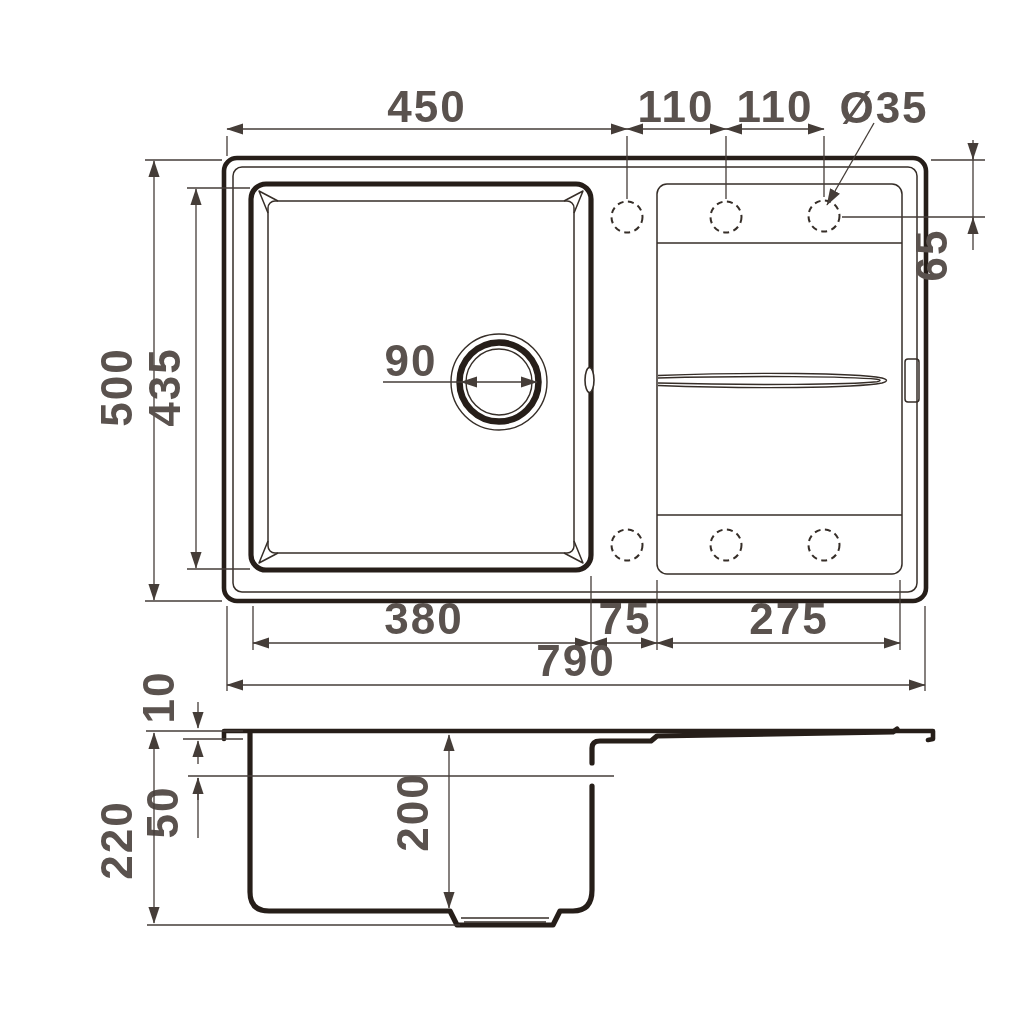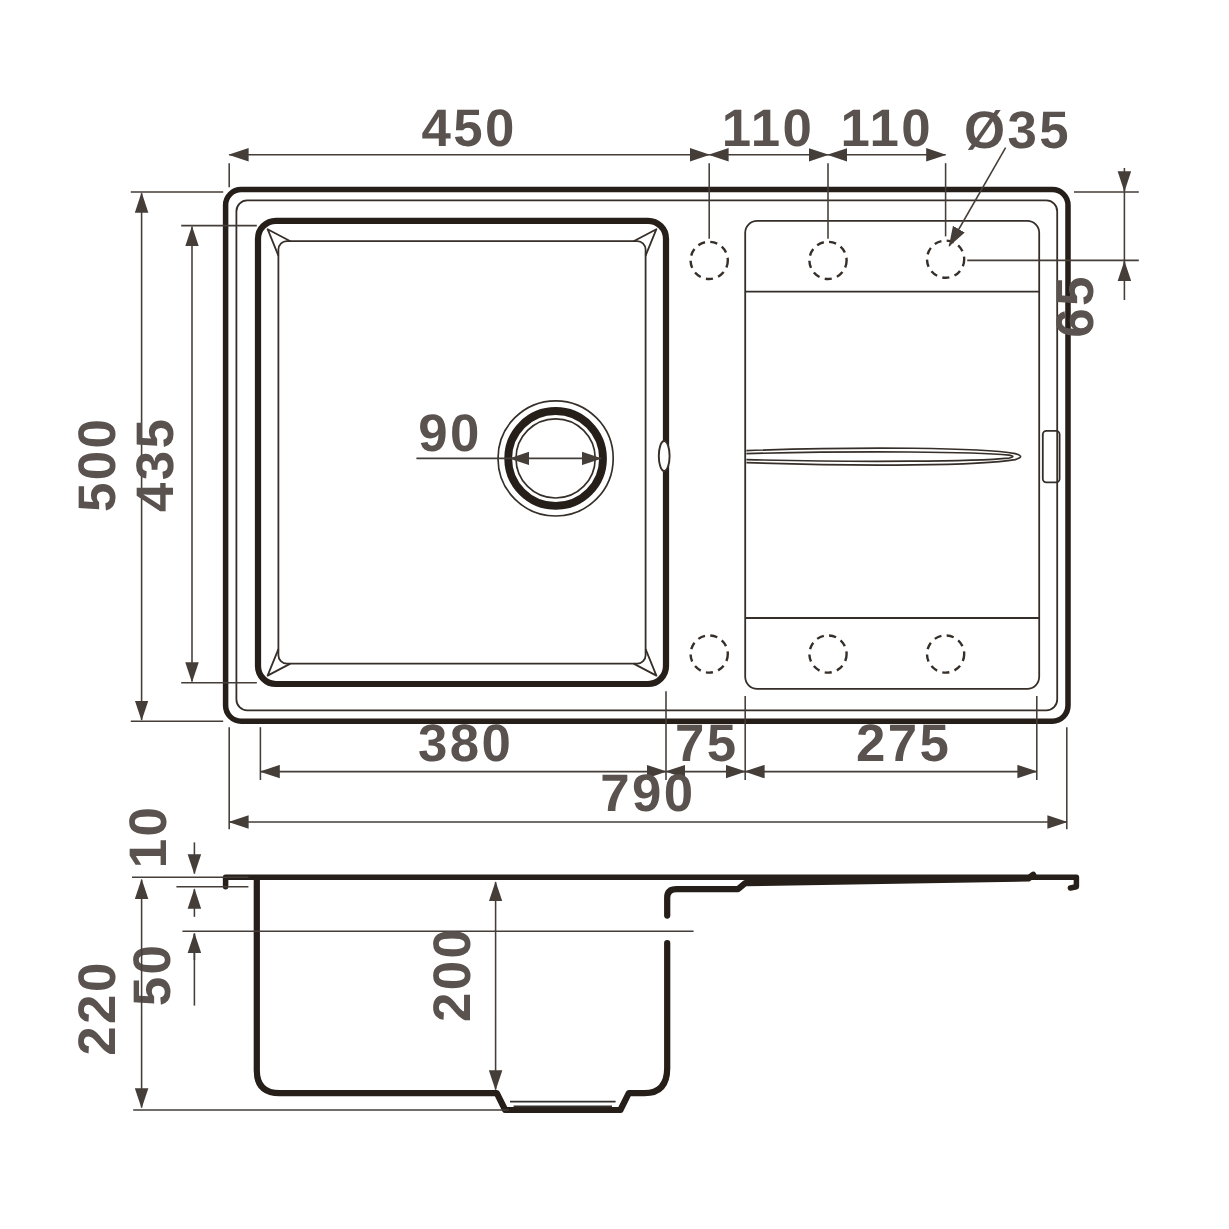--- a/index.html
+++ b/index.html
@@ -1,16 +1,16 @@
 <!DOCTYPE html>
 <html><head>
 <meta charset="utf-8">
 <style>
   html,body{margin:0;padding:0;background:#ffffff;}
-  .canvas{width:840px;height:1024px;position:relative;background:#fff;}
+  .canvas{width:840px;height:1024px;position:relative;background:#fff;padding-left:36px;}
   svg{display:block;}
   .tk{stroke:#261e19;stroke-width:4.6;fill:none;stroke-linejoin:round;stroke-linecap:round;}
   .tk5{stroke:#261e19;stroke-width:5.2;fill:none;stroke-linejoin:round;stroke-linecap:round;}
   .tn{stroke:#362e28;stroke-width:1.5;fill:none;stroke-linejoin:round;}
   .tn2{stroke:#362e28;stroke-width:1.4;fill:none;}
   .dm{stroke:#453d38;stroke-width:1.3;fill:none;}
   .hole{stroke:#362e28;stroke-width:2;fill:none;stroke-dasharray:6 4.5;}
   .lbl{fill:#5a524e;font-family:"Liberation Sans",sans-serif;font-weight:700;font-size:44px;letter-spacing:2px;text-anchor:middle;}
 </style>
 </head>

